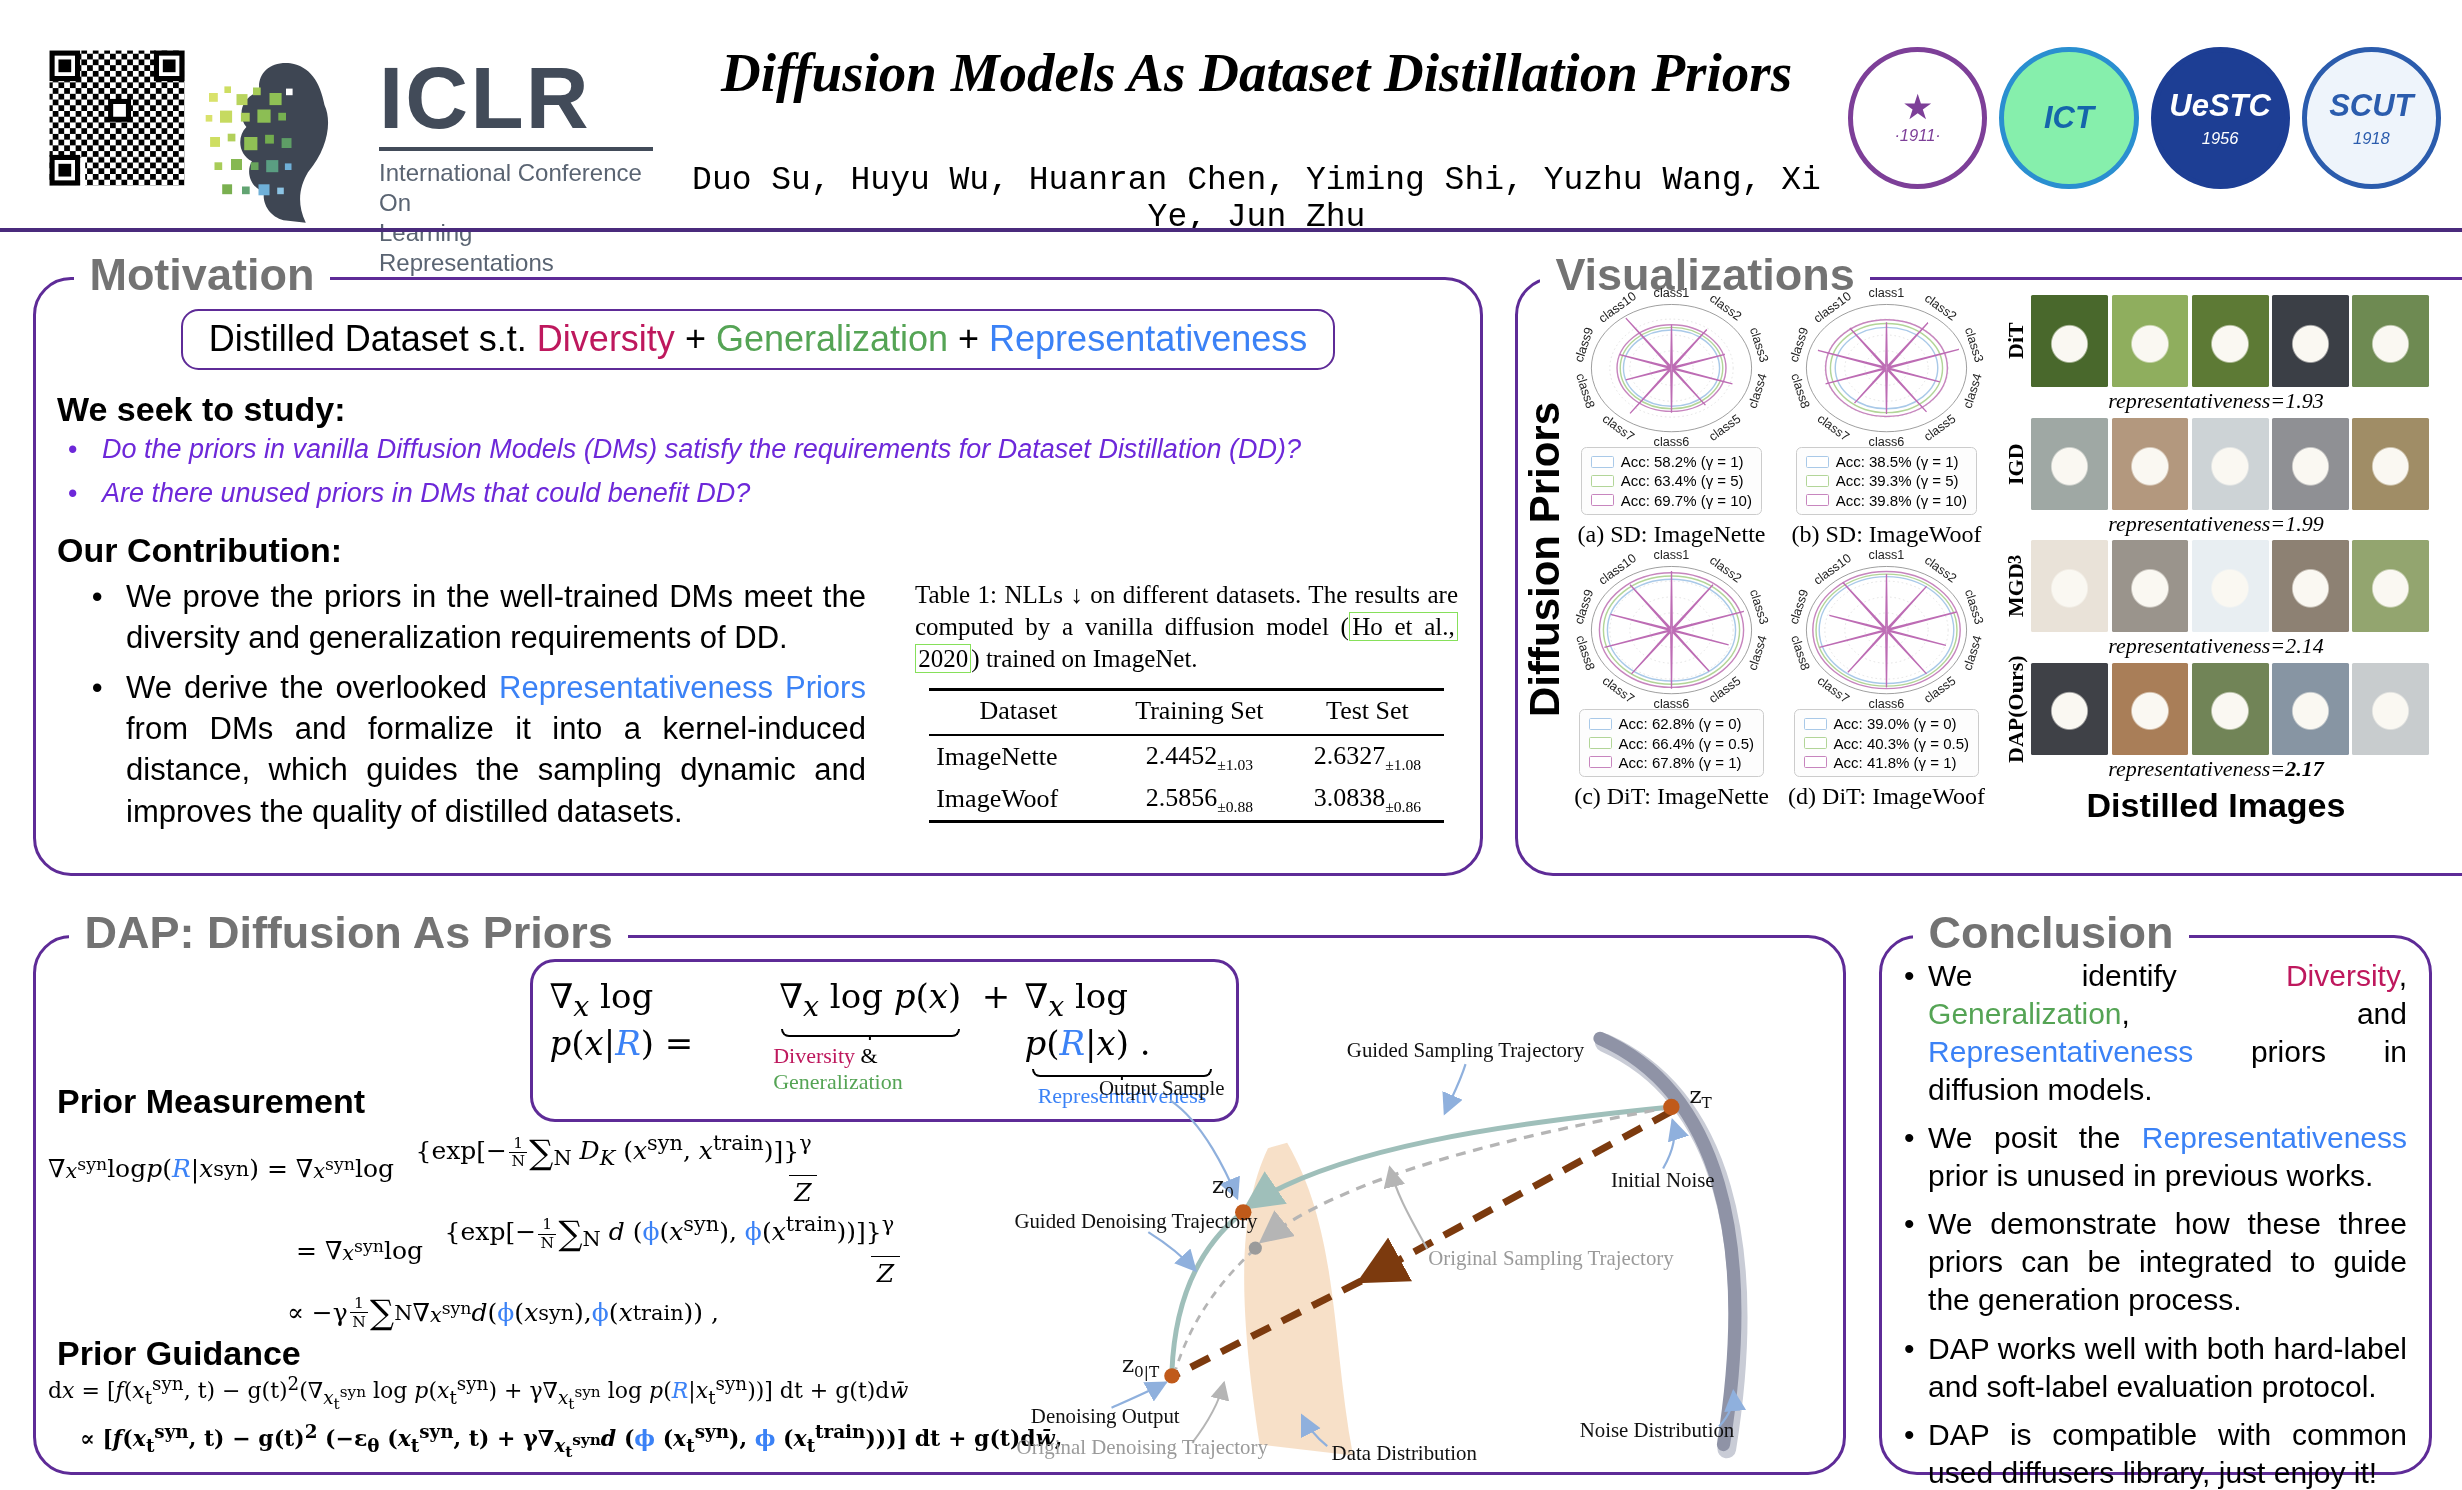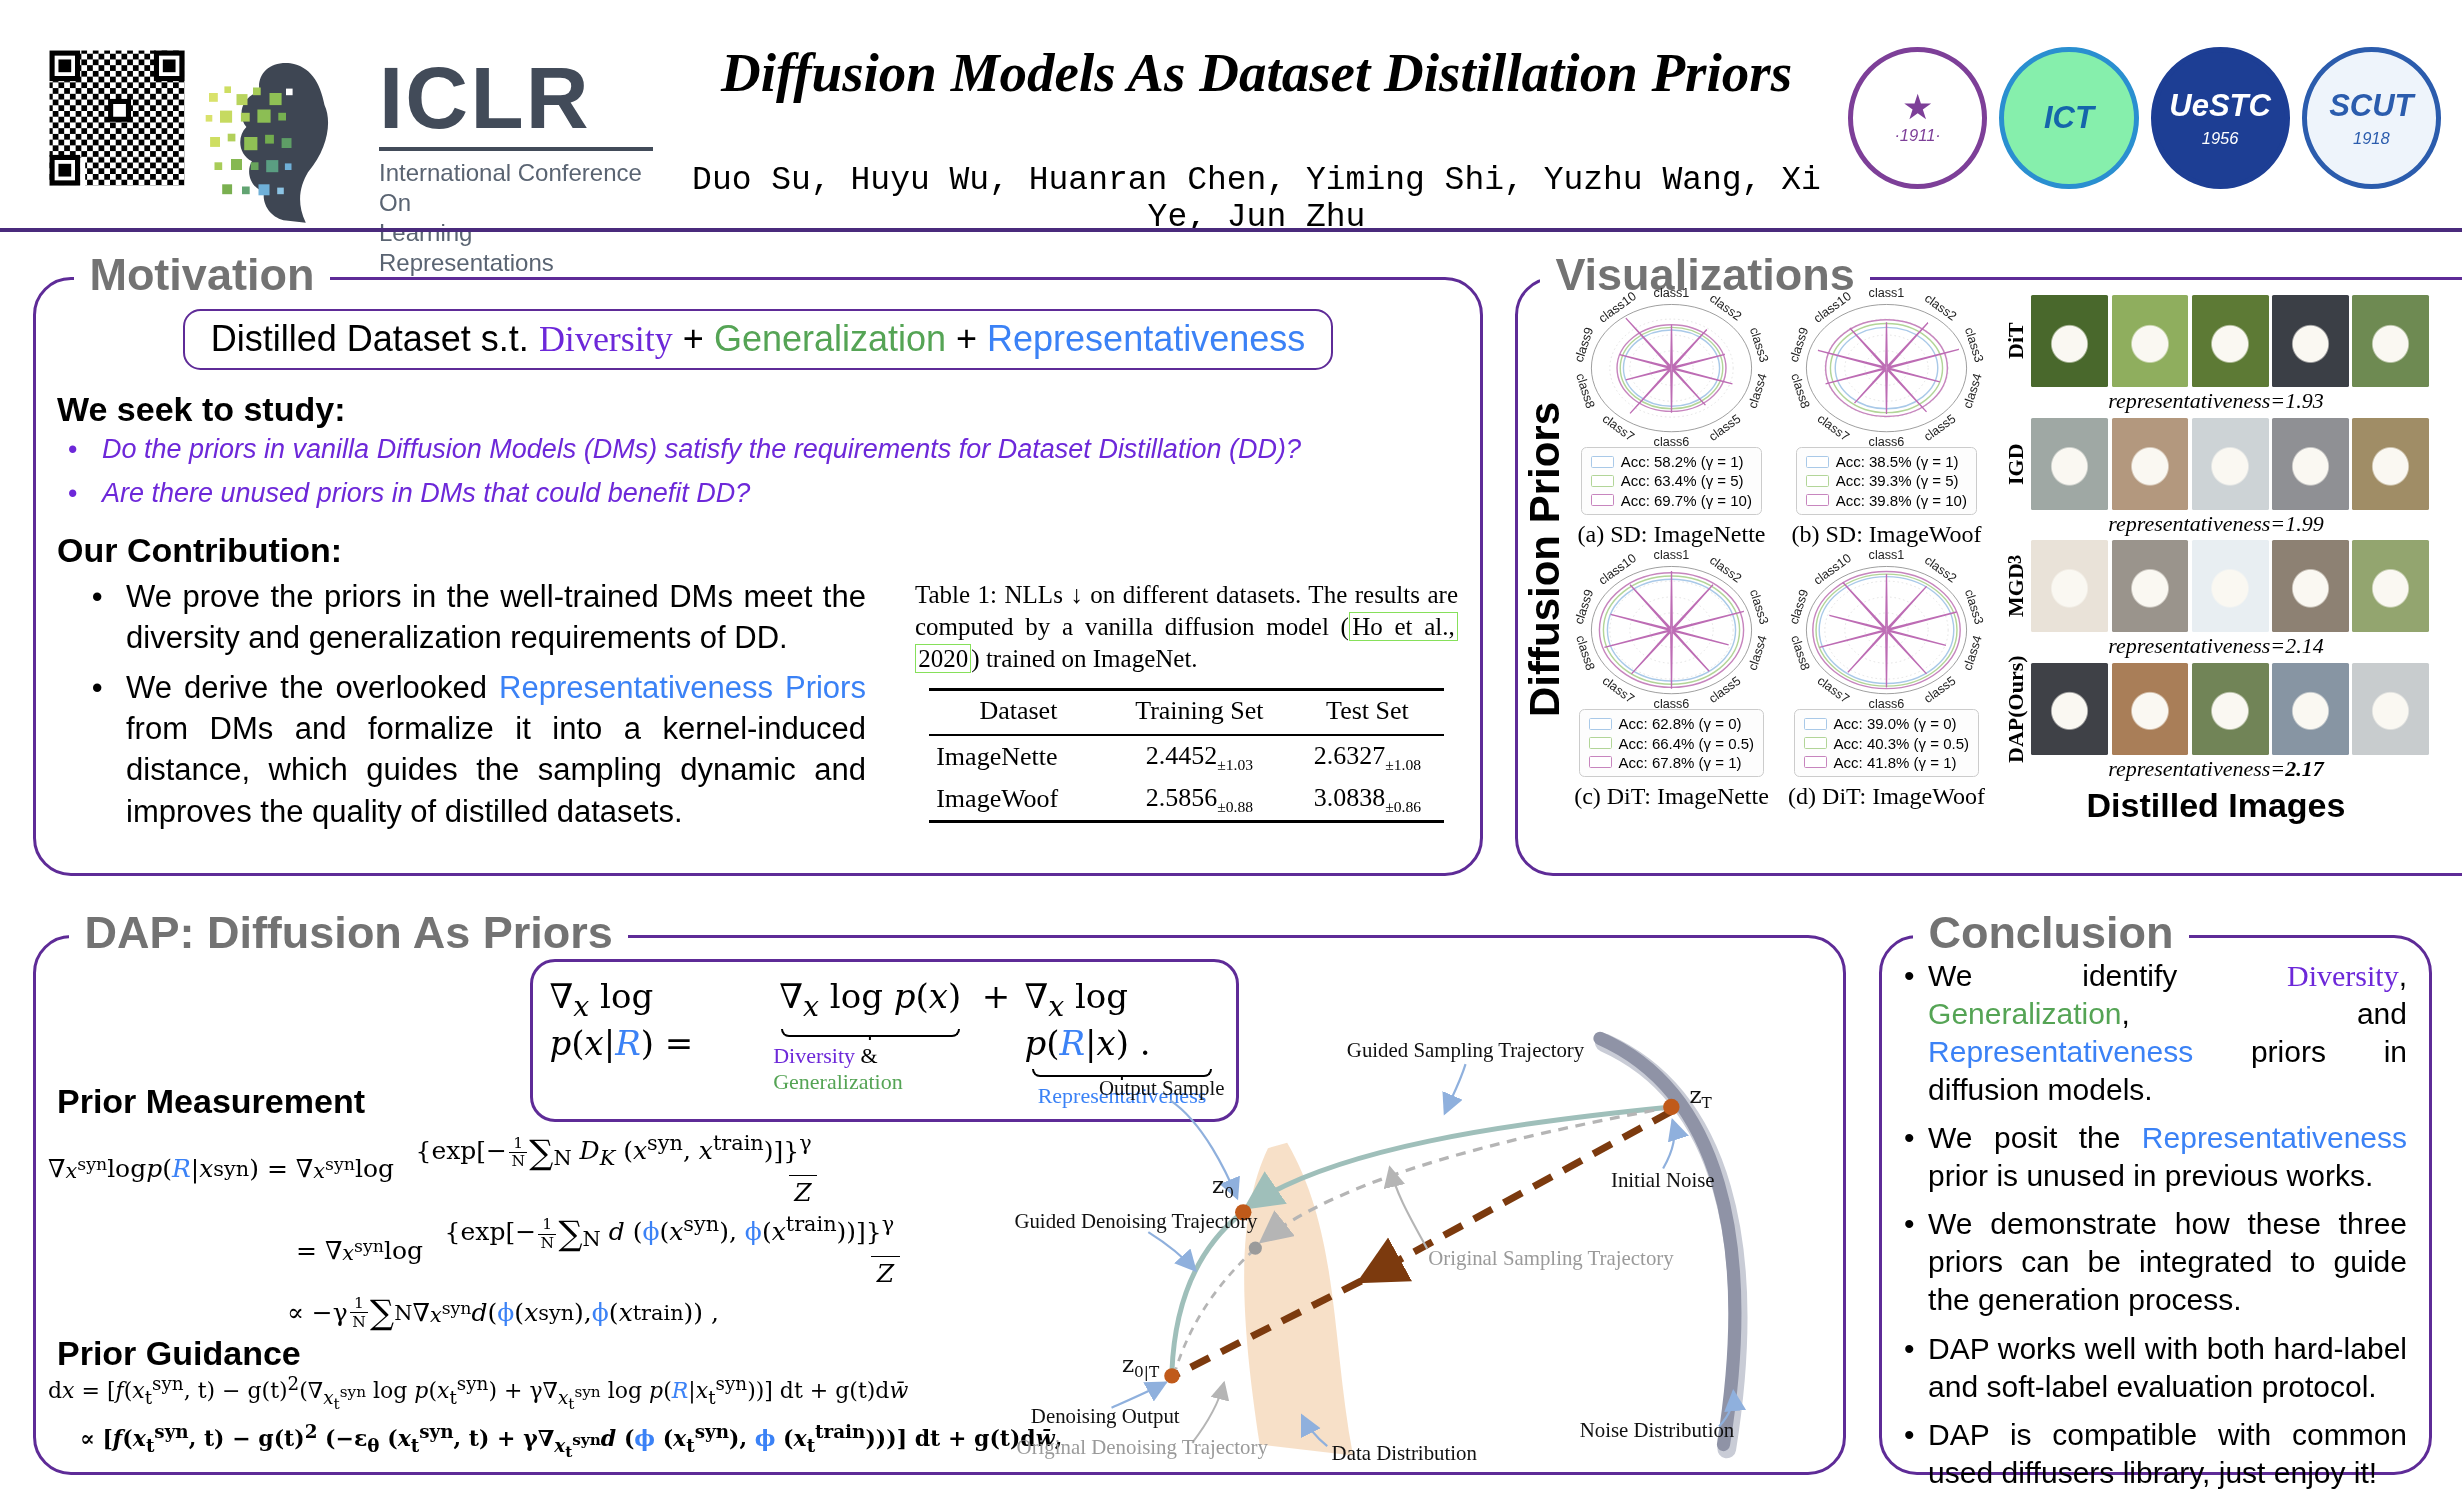--- a/index.html
+++ b/index.html
@@ -1,17 +1,17 @@
 <!DOCTYPE html>
 <html style="font-size:8.8px"><head>
 <meta charset="utf-8">
 <style>
   *{box-sizing:border-box;margin:0;padding:0;}
   html,body{width:2462px;height:1490px;background:#fff;font-family:"Liberation Sans",sans-serif;overflow:hidden;}
-  .bc{color:#6d28d9;font-family:Liberation Serif, serif;} .gc{color:#55a455;} .oc{color:#3b82f6;}
+  .bc{color:#be185d;} .gc{color:#55a455;} .oc{color:#3b82f6;}
   
   .header{position:absolute;left:0;top:0;width:2462px;height:230px;background:#fff;}
   .hdr-divider{position:absolute;left:0;top:228px;width:2462px;height:3.8px;background:#4a2a7c;}
   .qr{position:absolute;left:47px;top:48px;width:140px;height:140px;}
   .iclr-face{position:absolute;left:198px;top:60px;width:154px;height:165px;}
   .iclr-text{position:absolute;left:379px;top:52px;width:274px;color:#424b59;}
   .iclr-acro{font-size:87px;font-weight:bold;letter-spacing:2.2px;line-height:1.05;}
   .iclr-sub{border-top:4.4px solid #424b59;margin-top:3.3px;padding-top:7.7px;font-size:24px;color:#5a6472;line-height:1.25;}
   .ptitle{position:absolute;left:675px;top:41px;width:1163px;text-align:center;font-family:"Liberation Serif",serif;font-style:italic;font-weight:bold;font-size:55px;}
   .pauthors{position:absolute;left:675px;top:162px;width:1163px;text-align:center;font-family:Liberation Mono, monospace;font-size:33px;}

